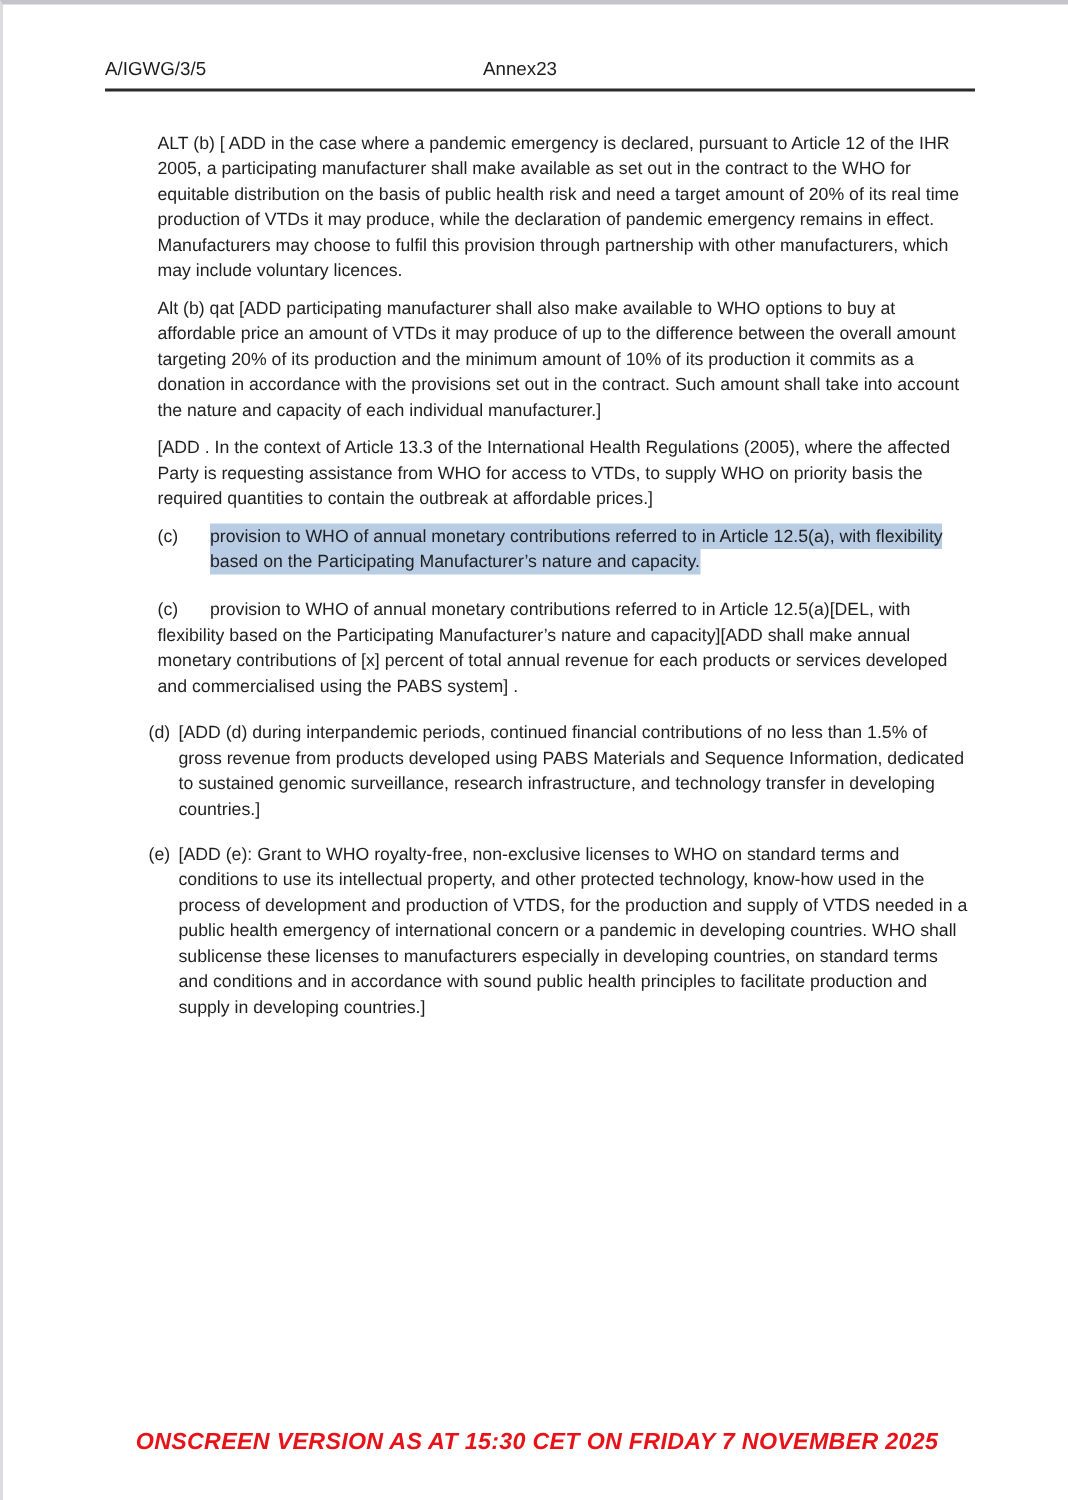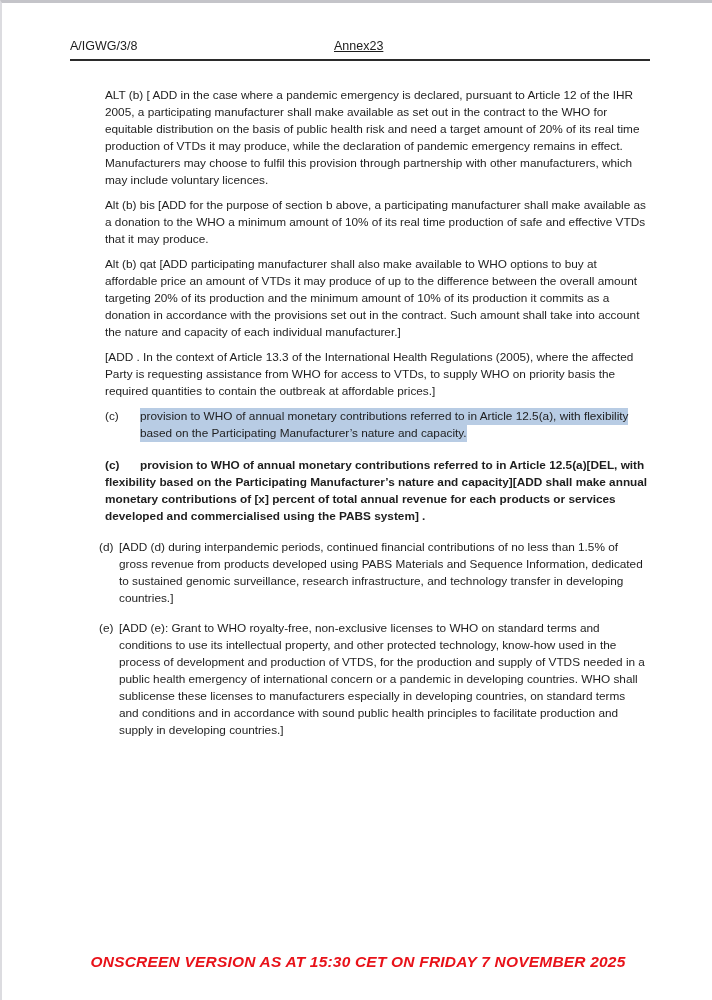--- a/index.html
+++ b/index.html
@@ -16,21 +16,21 @@
     background:#ffffff;
     border-top:3px solid #c4c4c9;
     border-left:2px solid #dcdce0;
     box-sizing:border-box;
   }
   .header{
     position:absolute;left:68px;top:36px;width:580px;height:16px;
     font-size:12.5px;color:#1c1c1c;
   }
   .doc-code{position:absolute;left:0;top:0;}
-  .annex{position:absolute;left:264px;top:0;text-decoration:underline;}
+  .annex{position:absolute;left:252px;top:0;}
   .rule{
     position:absolute;left:68px;top:56px;width:580px;height:0;
     border-top:2px solid #2b2b2b;
   }
   .content{
     position:absolute;left:68px;top:84px;width:590px;
     font-size:11.8px;line-height:17px;color:#1e1e1e;
   }
   .p{
     margin:0 0 8px 35px;
@@ -40,21 +40,20 @@
     position:relative;
     margin:0 0 15px 35px;
     width:545px;
     padding-left:35px;
     box-sizing:border-box;
   }
   .c-hang .lbl{position:absolute;left:0;top:0;}
   .c-flow{
     margin:0 0 14px 35px;
     width:545px;
-    font-weight:bold;
   }
   .c-flow .lbl{display:inline-block;width:35px;}
   .de{
     position:relative;
     margin:0 0 13px 29px;
     width:548px;
     padding-left:20px;
     box-sizing:border-box;
   }
   .de .lbl{position:absolute;left:0;top:0;}
@@ -71,29 +70,28 @@
     color:#e81219;
     letter-spacing:0.2px;
   }
 </style>
 </head>
 <body>
 
 <div class="page">
 
   <div class="header">
-    <span class="doc-code">A/IGWG/3/8</span>
+    <span class="doc-code">A/IGWG/3/5</span>
     <span class="annex">Annex23</span>
   </div>
 
   <div class="rule"></div>
 
   <div class="content">
     <div class="p">ALT (b) [ ADD in the case where a pandemic emergency is declared, pursuant to Article 12 of the IHR 2005, a participating manufacturer shall make available as set out in the contract to the WHO for equitable distribution on the basis of public health risk and need a target amount of 20% of its real time production of VTDs it may produce, while the declaration of pandemic emergency remains in effect. Manufacturers may choose to fulfil this provision through partnership with other manufacturers, which may include voluntary licences.</div>
-    <div class="p">Alt (b) bis [ADD for the purpose of section b above, a participating manufacturer shall make available as a donation to the WHO a minimum amount of 10% of its real time production of safe and effective VTDs that it may produce.</div>
     <div class="p">Alt (b) qat [ADD participating manufacturer shall also make available to WHO options to buy at affordable price an amount of VTDs it may produce of up to the difference between the overall amount targeting 20% of its production and the minimum amount of 10% of its production it commits as a donation in accordance with the provisions set out in the contract. Such amount shall take into account the nature and capacity of each individual manufacturer.]</div>
     <div class="p">[ADD . In the context of Article 13.3 of the International Health Regulations (2005), where the affected Party is requesting assistance from WHO for access to VTDs, to supply WHO on priority basis the required quantities to contain the outbreak at affordable prices.]</div>
 
     <div class="c-hang">
       <span class="lbl">(c)</span>
       <span class="hl">provision to WHO of annual monetary contributions referred to in Article 12.5(a), with flexibility based on the Participating Manufacturer’s nature and capacity.</span>
     </div>
 
     <div class="c-flow">
       <span class="lbl">(c)</span><span>provision to WHO of annual monetary contributions referred to in Article 12.5(a)[DEL, with flexibility based on the Participating Manufacturer’s nature and capacity][ADD shall make annual monetary contributions of [x] percent of total annual revenue for each products or services developed and commercialised using the PABS system] .</span>

